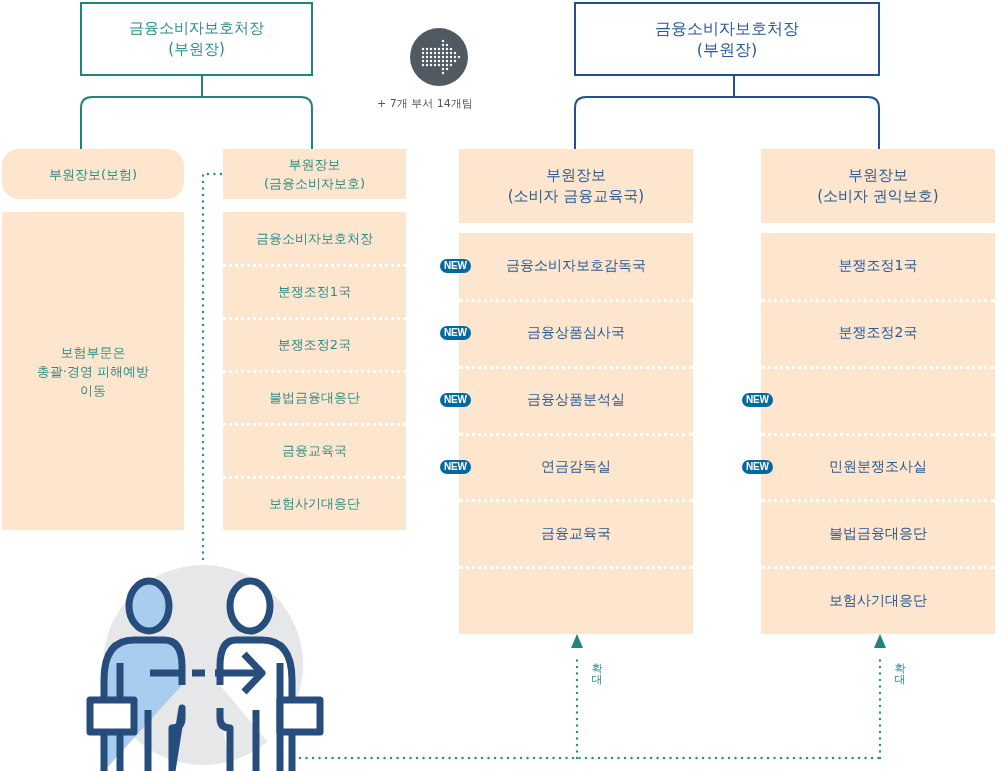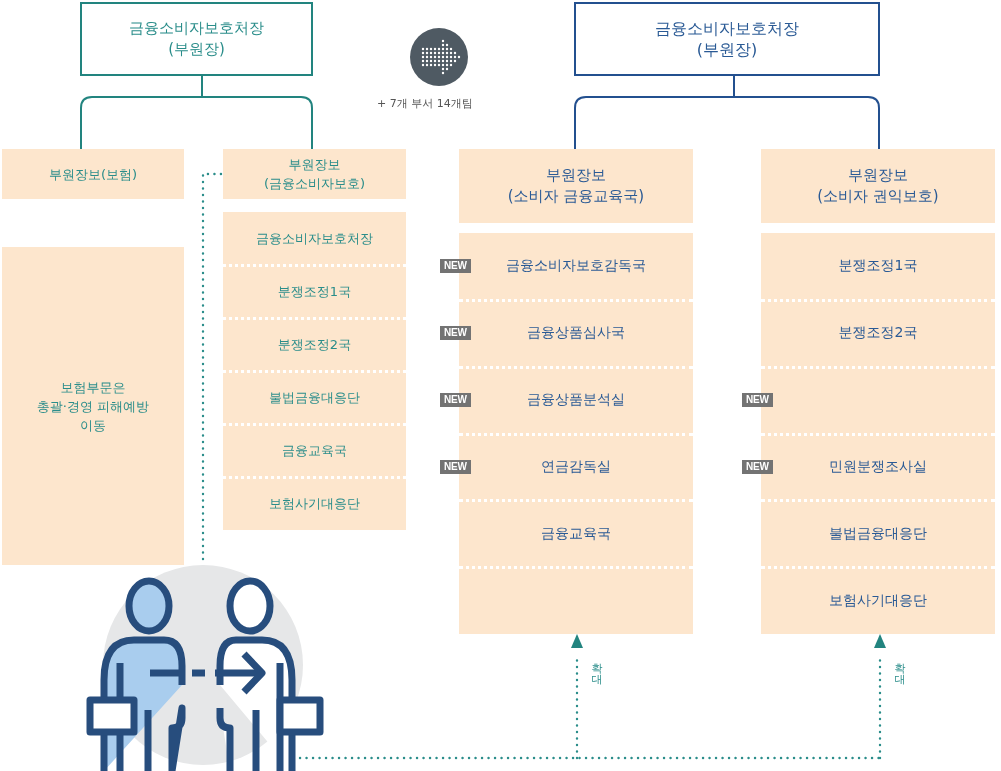--- a/index.html
+++ b/index.html
@@ -15,22 +15,22 @@
   .boxhead.n { border: 2px solid #23508f; color: #2a5a95; }
   .cell { position: absolute; background: #fde6cd; box-sizing: border-box;
           display: flex; flex-direction: column; align-items: center; justify-content: center;
           text-align: center; }
   .cell.small { font-size: 13px; line-height: 19px; }
   .cell.big { font-size: 15px; line-height: 21px; }
   .list { position: absolute; background: #fde6cd; }
   .list .row { position: absolute; left: 0; right: 0; display: flex; align-items: center; justify-content: center;
                font-size: 14px; }
   .list .sep { position: absolute; left: 0; right: 0; height: 0; border-top: 3px dotted #ffffff; }
-  .badge { position: absolute; background: #737373; color: #fff; font-size: 10px; font-weight: bold;
-           border-radius: 0; padding: 0 4px; height: 14px; line-height: 14px; letter-spacing: -0.2px;
+  .badge { position: absolute; background: #0369a1; color: #fff; font-size: 10px; font-weight: bold;
+           border-radius: 7px; padding: 0 4px; height: 14px; line-height: 14px; letter-spacing: -0.2px;
            font-family: "Liberation Sans", sans-serif; }
   .vlabel { position: absolute; font-size: 11px; color: #2a8d8a; writing-mode: vertical-rl; }
   .note { position: absolute; font-size: 11px; color: #555; white-space: nowrap; }
 </style>
 </head>
 <body>
 
 <svg class="abs" style="left:0;top:0" width="1001" height="771">
 
   <g fill="none" stroke="#22847f" stroke-width="2">
@@ -52,25 +52,25 @@
 
   <polygon points="577,634 571,648 583,648" fill="#22847f"></polygon>
   <polygon points="880,634 874,648 886,648" fill="#22847f"></polygon>
 </svg>
 
 <div class="boxhead t" style="left:80px;top:2px;width:233px;height:74px;">
   <span>금융소비자보호처장</span>
   <span>(부원장)</span>
 </div>
 
-<div class="cell small teal" style="left:2px;top:149px;width:182px;height:50px;">
+<div class="cell small teal" style="left:2px;top:149px;width:182px;height:50px;border-radius:17px;">
   <span>부원장보(보험)</span>
 </div>
 
-<div class="cell small teal" style="left:2px;top:212px;width:182px;height:318px;margin-top:35px;">
+<div class="cell small teal" style="left:2px;top:212px;width:182px;height:318px;">
   <span>보험부문은</span>
   <span>총괄·경영 피해예방</span>
   <span>이동</span>
 </div>
 
 <div class="cell small teal" style="left:223px;top:149px;width:183px;height:50px;">
   <span>부원장보</span>
   <span>(금융소비자보호)</span>
 </div>
 

